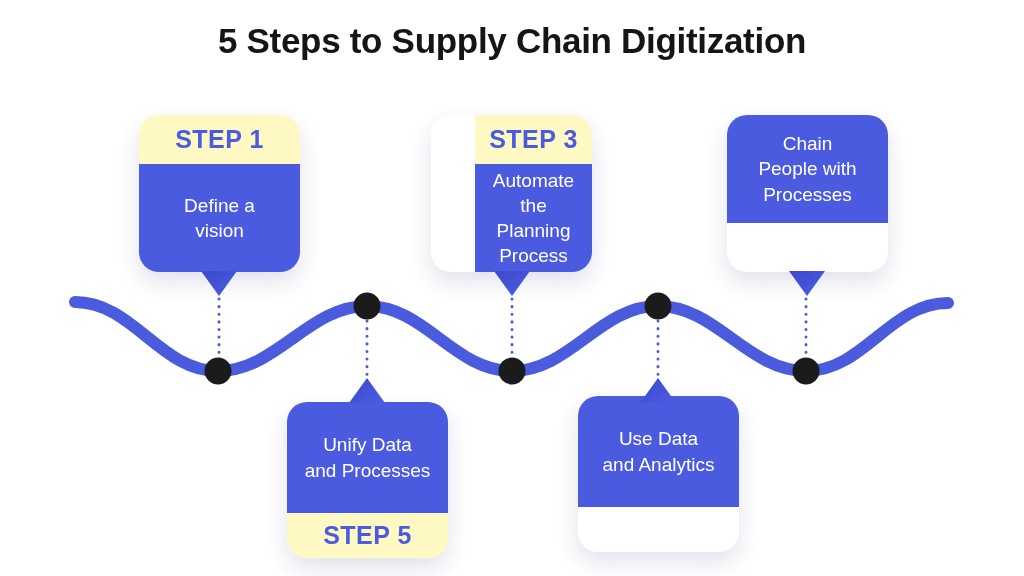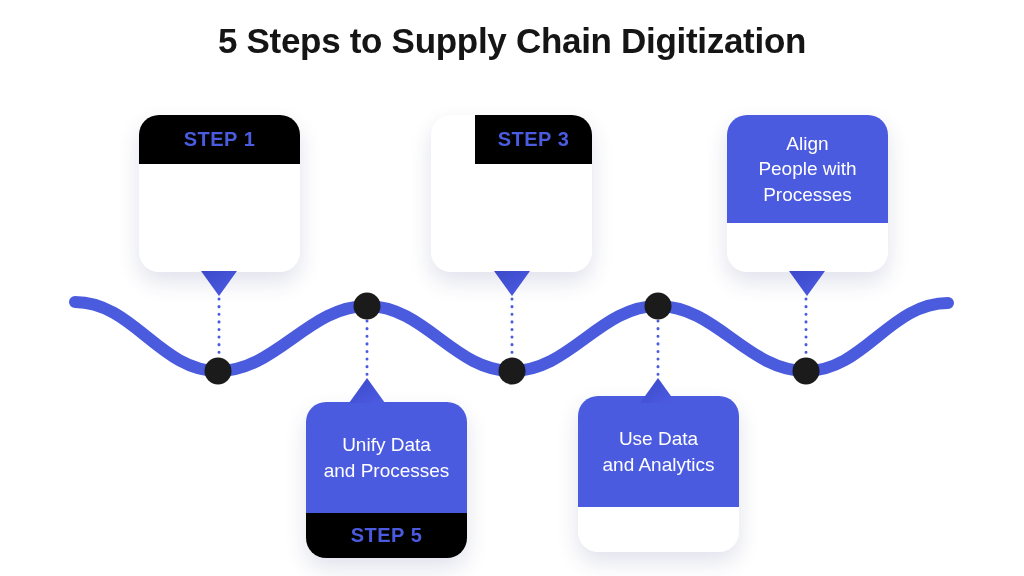--- a/index.html
+++ b/index.html
@@ -63,23 +63,23 @@
     width: 161px; height: 157px;
     border-radius: 20px;
     background: #fff;
     box-shadow: 0 10px 22px rgba(40, 50, 120, 0.14);
     z-index: 1;
     overflow: hidden;
   }
   .card-label {
     height: 49px;
     display: flex; align-items: center; justify-content: center;
-    background: #000000;
+    background: #fef9c3;
     color: var(--accent);
-    font-size: 20px;
+    font-size: 25px;
     font-weight: 700;
     letter-spacing: 0.5px;
   }
   .card-body {
     height: 108px;
     display: flex; align-items: center; justify-content: center;
     background: var(--accent);
     color: var(--card_text);
     font-size: 19px;
     font-weight: 500;
@@ -87,21 +87,21 @@
     text-align: center;
     white-space: pre-line;
     padding: 0 8px;
   }
   .card.bottom .card-body { height: 111px; }
   .card.bottom .card-label { height: 45px; }
 
   .card1 { left: 139px; top: 115px; }
   .card3 { left: 431px; top: 115px; padding-left: 44px; }
   .card5 { left: 727px; top: 115px; }
-  .card2 { left: 287px; top: 402px; height: 156px; margin-left: 19px; }
+  .card2 { left: 287px; top: 402px; height: 156px; }
   .card4 { left: 578px; top: 396px; height: 156px; }
 </style>
 </head>
 <body>
 
 <div class="stage">
 
   <div class="title">5 Steps to Supply Chain Digitization</div>
 
   <svg class="wave-layer" viewBox="0 0 1024 576" aria-hidden="true">
@@ -128,28 +128,33 @@
 
     <circle class="timeline-dot" cx="218" cy="371" r="13.5"></circle>
     <circle class="timeline-dot" cx="367" cy="306" r="13.5"></circle>
     <circle class="timeline-dot" cx="512" cy="371" r="13.5"></circle>
     <circle class="timeline-dot" cx="658" cy="306" r="13.5"></circle>
     <circle class="timeline-dot" cx="806" cy="371" r="13.5"></circle>
   </svg>
 
   <div class="card top card1">
     <div class="card-label">STEP 1</div>
+    <div class="card-body">Define a
+vision</div>
   </div>
 
   <div class="card top card3">
     <div class="card-label">STEP 3</div>
+    <div class="card-body">Automate
+the Planning
+Process</div>
   </div>
 
   <div class="card top card5">
-    <div class="card-body">Align
+    <div class="card-body">Chain
 People with
 Processes</div>
   </div>
 
   <div class="card bottom card2">
     <div class="card-body">Unify Data
 and Processes</div>
     <div class="card-label">STEP 5</div>
   </div>
 

